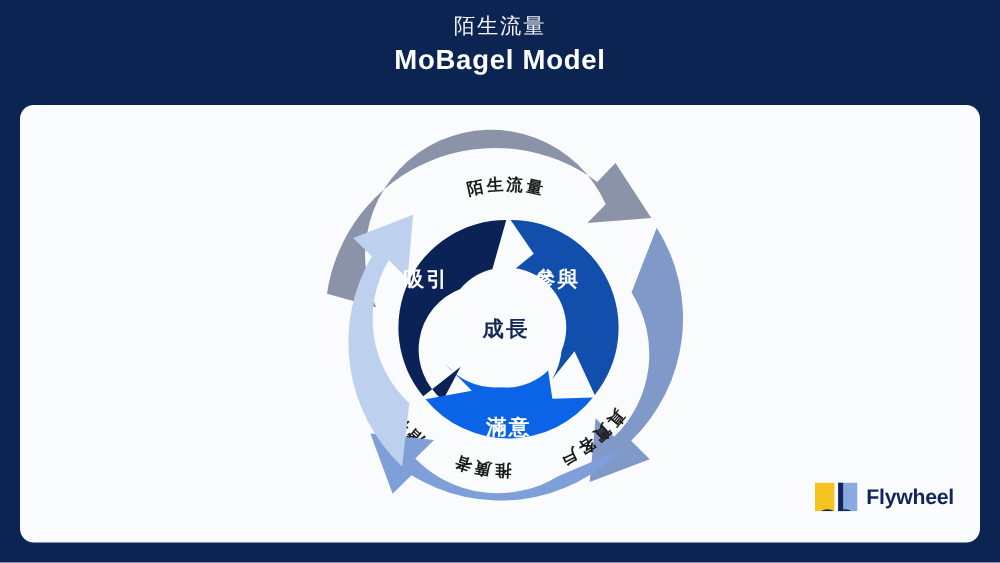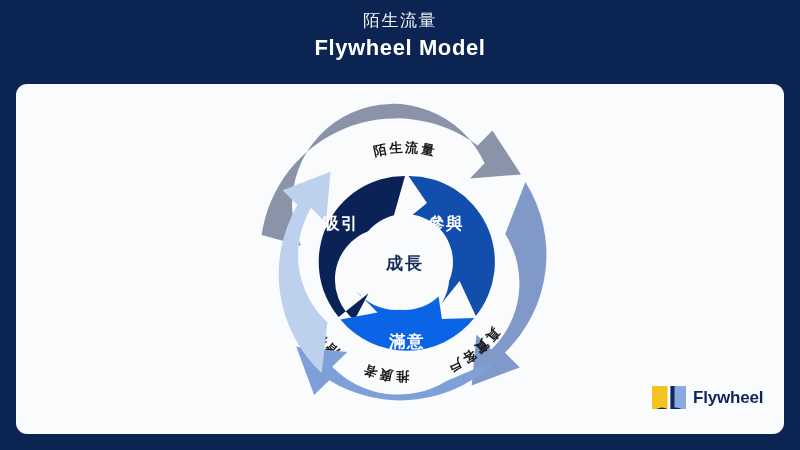--- a/index.html
+++ b/index.html
@@ -116,21 +116,21 @@
     line-height: 17px;
   }
 </style>
 </head>
 <body>
 
 <div id="slide">
 
   <div id="header">
     <p id="title-zh">陌生流量</p>
-    <p id="title-en">Flywheel Model</p>
+    <p id="title-en">MoBagel Model</p>
   </div>
 
   <div id="card"></div>
 
   <div id="wheel-wrap">
     <svg id="wheel" viewBox="0 0 360 345">
       <defs>
 
         <path id="pTop" d="M 70 172 A 110 110 0 0 1 290 172" fill="none"></path>
         <path id="pRight" d="M 290 172 A 110 110 0 0 1 70 172" fill="none"></path>

